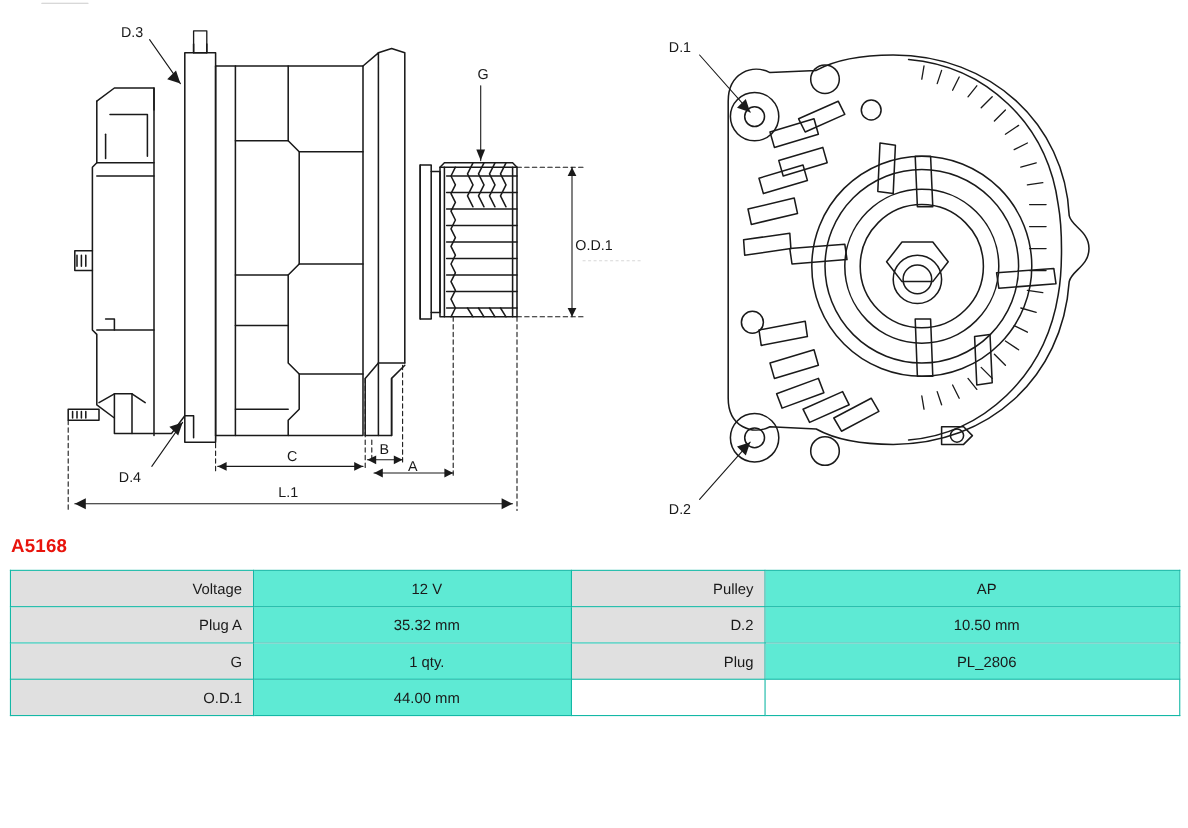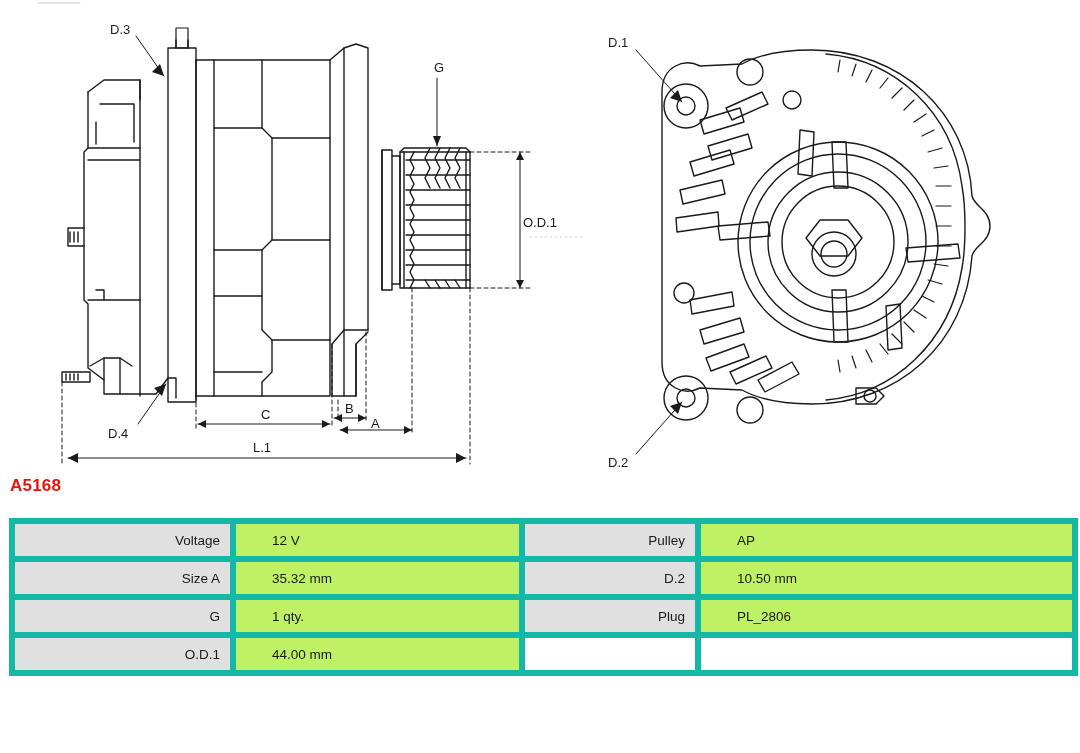--- a/index.html
+++ b/index.html
@@ -33,53 +33,53 @@
   }
   .dim-label {
     font-family: "Liberation Sans", sans-serif;
     font-size: 13px;
     fill: #1a1a1a;
   }
   
   #part-number {
     position: absolute;
     left: 10px;
-    top: 476px;
+    top: 487px;
     font-size: 17px;
     font-weight: bold;
     color: #e8140c;
     letter-spacing: 0.2px;
   }
   
   #spec-table {
     position: absolute;
     left: 9px;
     top: 518px;
     width: 1063px;
     border-collapse: collapse;
     table-layout: fixed;
     font-size: 13.5px;
   }
   #spec-table td {
-    border: 6px solid #14b8a6;
+    border: 1px solid #14b8a6;
     height: 32px;
     padding: 0 10px;
     vertical-align: middle;
     white-space: nowrap;
     overflow: hidden;
     text-overflow: ellipsis;
   }
   #spec-table td.key {
     background: #e0e0e0;
     text-align: right;
     color: #1a1a1a;
   }
   #spec-table td.val {
-    background: #bef264;
-    text-align: left;
+    background: #5eead4;
+    text-align: center;
     color: #1a1a1a;
     padding-left: 36px;
   }
   #spec-table td.empty {
     background: #ffffff;
     border-left: 1px solid #cfcfcf;
   }
   #spec-table col.c1 { width: 221px; }
   #spec-table col.c2 { width: 289px; }
   #spec-table col.c3 { width: 176px; }
@@ -279,21 +279,21 @@
         <col class="c4">
     </colgroup>
     <tbody>
       <tr>
         <td class="key">Voltage</td>
         <td class="val">12 V</td>
         <td class="key">Pulley</td>
         <td class="val">AP</td>
       </tr>
       <tr>
-        <td class="key">Size A</td>
+        <td class="key">Plug A</td>
         <td class="val">35.32 mm</td>
         <td class="key">D.2</td>
         <td class="val">10.50 mm</td>
       </tr>
       <tr>
         <td class="key">G</td>
         <td class="val">1 qty.</td>
         <td class="key">Plug</td>
         <td class="val">PL_2806</td>
       </tr>

